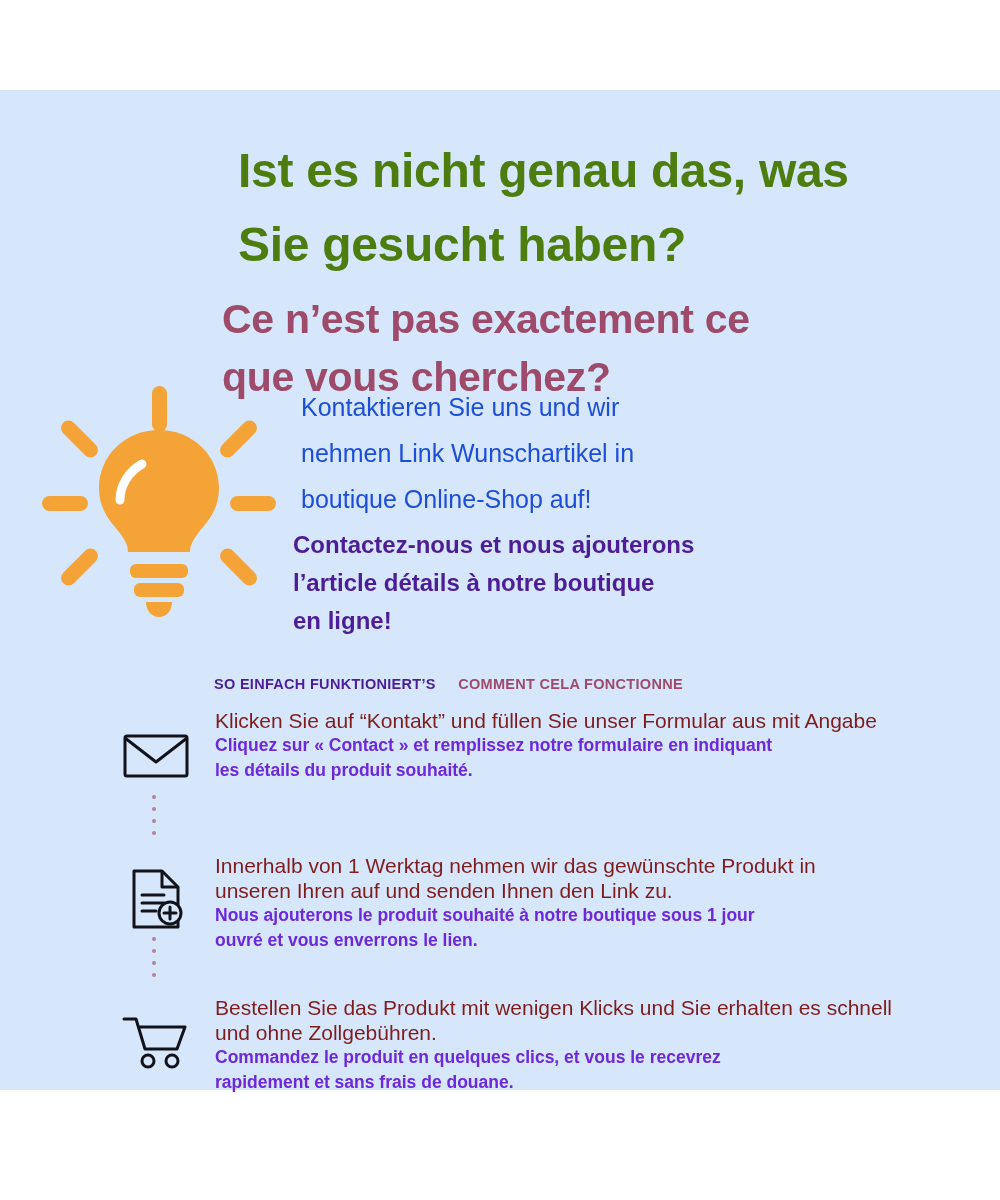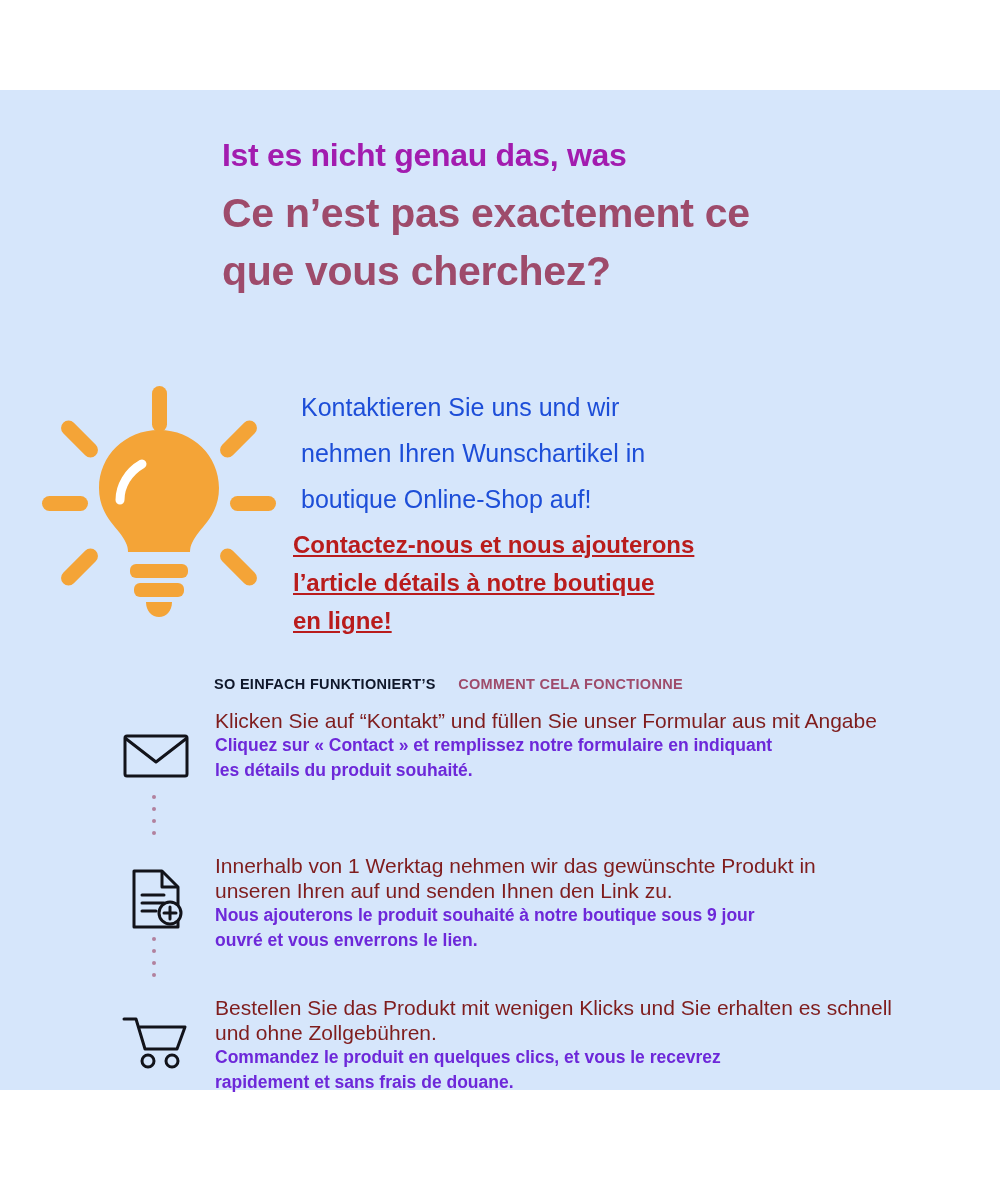--- a/index.html
+++ b/index.html
@@ -25,26 +25,26 @@
   }
 
   
   .headline {
     position: absolute;
     left: 222px;
     top: 36px;
     width: 730px;
   }
   .headline .de {
-    font-size: 32px;
+    font-size: 48px;
     line-height: 58px;
     font-weight: bold;
-    color: #a21caf;
+    color: #4d7c0f;
     letter-spacing: -0.3px;
-    margin: 0;
+    margin: 16px;
   }
   .headline .fr {
     font-size: 41px;
     line-height: 58px;
     font-weight: bold;
     color: #9e4b6b;
     letter-spacing: -0.3px;
     margin: 0;
   }
 
@@ -73,42 +73,41 @@
     font-size: 25px;
     line-height: 38px;
     font-weight: normal;
     color: #1d4ed8;
     margin: 8px;
   }
   .intro-text .fr {
     font-size: 24px;
     line-height: 38px;
     font-weight: bold;
-    color: #b91c1c;
-    margin: 0;
-    text-decoration: underline;
+    color: #4c1d95;
+    margin: 0;
   }
 
   
   .steps-section {
     position: absolute;
     left: 0;
     top: 585px;
     width: 1000px;
   }
   .steps-head {
     position: absolute;
     left: 214px;
     top: 0;
     white-space: nowrap;
   }
   .steps-head .de {
     font-size: 14.5px;
     font-weight: bold;
-    color: #0f172a;
+    color: #4c1d95;
     letter-spacing: 0.3px;
   }
   .steps-head .fr {
     font-size: 14.5px;
     font-weight: bold;
     color: #9e4b6b;
     letter-spacing: 0.3px;
     margin-left: 18px;
   }
 
@@ -167,20 +166,21 @@
     opacity: 0.65;
   }
 </style>
 </head>
 <body>
 
 <div class="banner">
 
   <div class="headline">
     <p class="de">Ist es nicht genau das, was</p>
+    <p class="de">Sie gesucht haben?</p>
     <p class="fr">Ce n’est pas exactement ce</p>
     <p class="fr">que vous cherchez?</p>
   </div>
 
   <div class="intro-wrap">
     <div class="bulb">
       <svg viewBox="0 0 250 250" width="250" height="250" aria-hidden="true">
         <g fill="#f4a437">
 
           <rect x="118" y="8" width="15" height="46" rx="7.5"></rect>
@@ -196,21 +196,21 @@
           <rect x="96" y="186" width="58" height="14" rx="6"></rect>
           <rect x="100" y="205" width="50" height="14" rx="6"></rect>
           <path d="M112 224h26c0 9-6 15-13 15s-13-6-13-15z"></path>
         </g>
 
         <path d="M108 86c-14 8-22 22-22 36" fill="none" stroke="#ffffff" stroke-width="9" stroke-linecap="round"></path>
       </svg>
     </div>
     <div class="intro-text">
       <p class="de">Kontaktieren Sie uns und wir</p>
-      <p class="de">nehmen Ihren Wunschartikel in</p>
+      <p class="de">nehmen Link Wunschartikel in</p>
       <p class="de">boutique Online-Shop auf!</p>
       <p class="fr">Contactez-nous et nous ajouterons</p>
       <p class="fr">l’article détails à notre boutique</p>
       <p class="fr">en ligne!</p>
     </div>
   </div>
 
   <div class="steps-section">
 
     <div class="steps-head">
@@ -245,21 +245,21 @@
           <path d="M14 4h28l16 16v40H14z" fill="none" stroke="#12131a" stroke-width="3" stroke-linejoin="round"></path>
           <path d="M42 4v16h16" fill="none" stroke="#12131a" stroke-width="3" stroke-linejoin="round"></path>
           <path d="M22 28h22M22 36h22M22 44h14" stroke="#12131a" stroke-width="3" stroke-linecap="round"></path>
           <circle cx="50" cy="46" r="11" fill="#d6e6fb" stroke="#12131a" stroke-width="3"></circle>
           <path d="M50 40v12M44 46h12" stroke="#12131a" stroke-width="3" stroke-linecap="round"></path>
         </svg>
       </div>
       <div class="step-body">
         <p class="de">Innerhalb von 1 Werktag nehmen wir das gewünschte Produkt in</p>
         <p class="de">unseren Ihren auf und senden Ihnen den Link zu.</p>
-        <p class="fr">Nous ajouterons le produit souhaité à notre boutique sous 9 jour</p>
+        <p class="fr">Nous ajouterons le produit souhaité à notre boutique sous 1 jour</p>
         <p class="fr">ouvré et vous enverrons le lien.</p>
       </div>
     </div>
 
     <div class="dots dots-2">
       <span class="dot"></span>
       <span class="dot"></span>
       <span class="dot"></span>
       <span class="dot"></span>
     </div>

